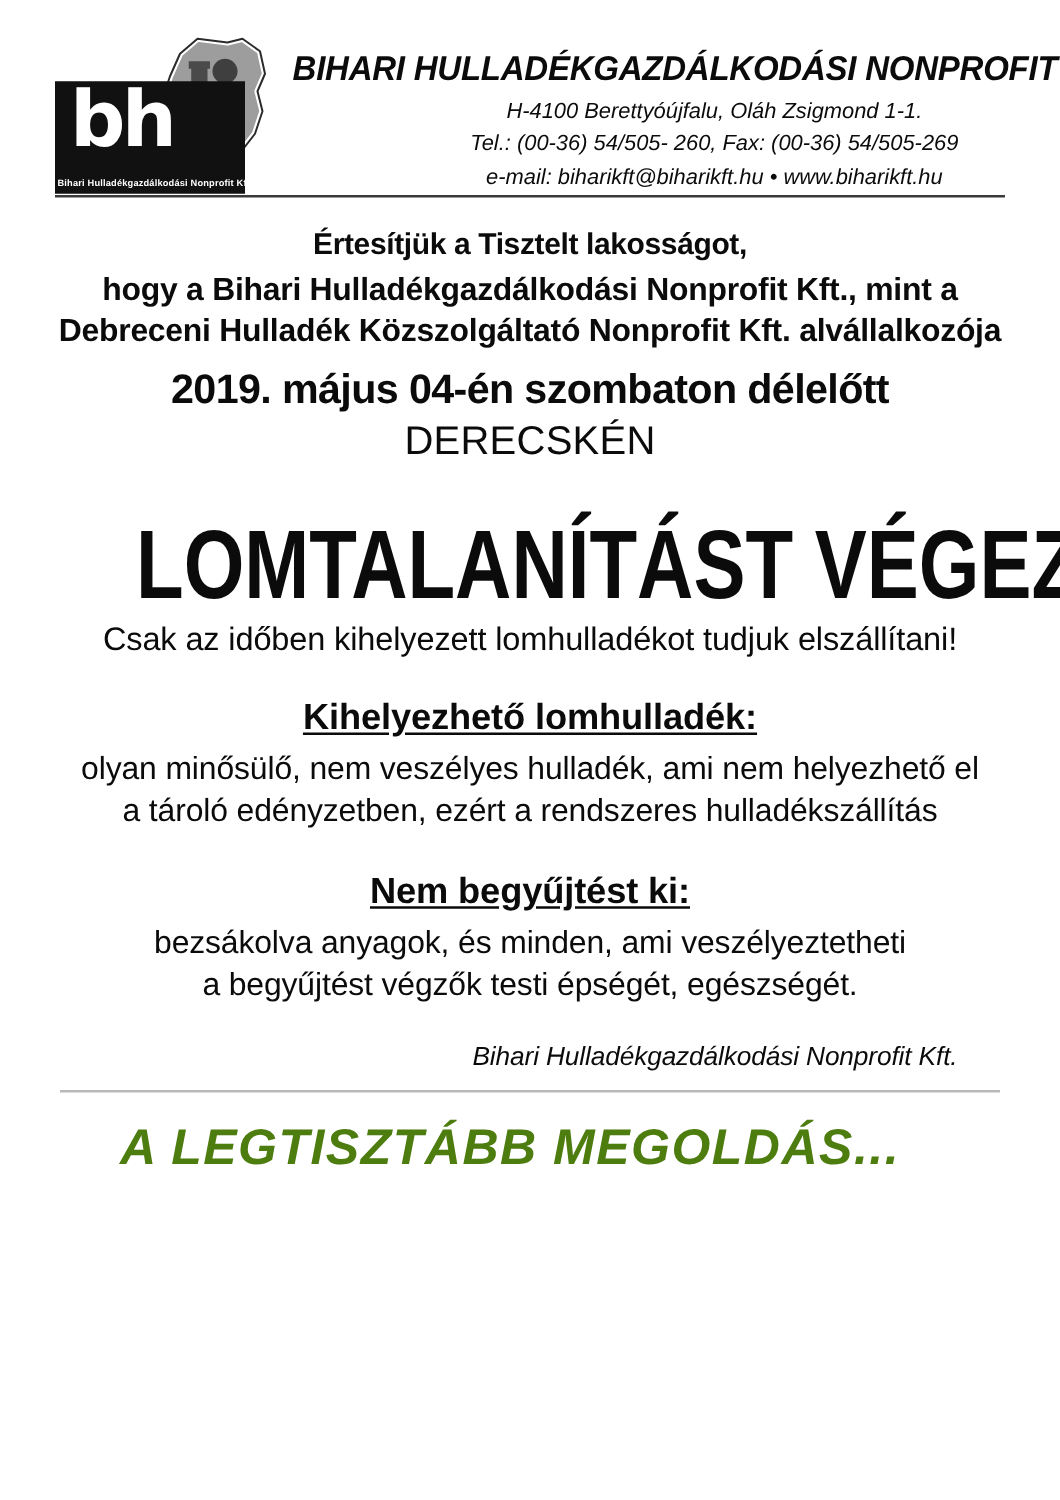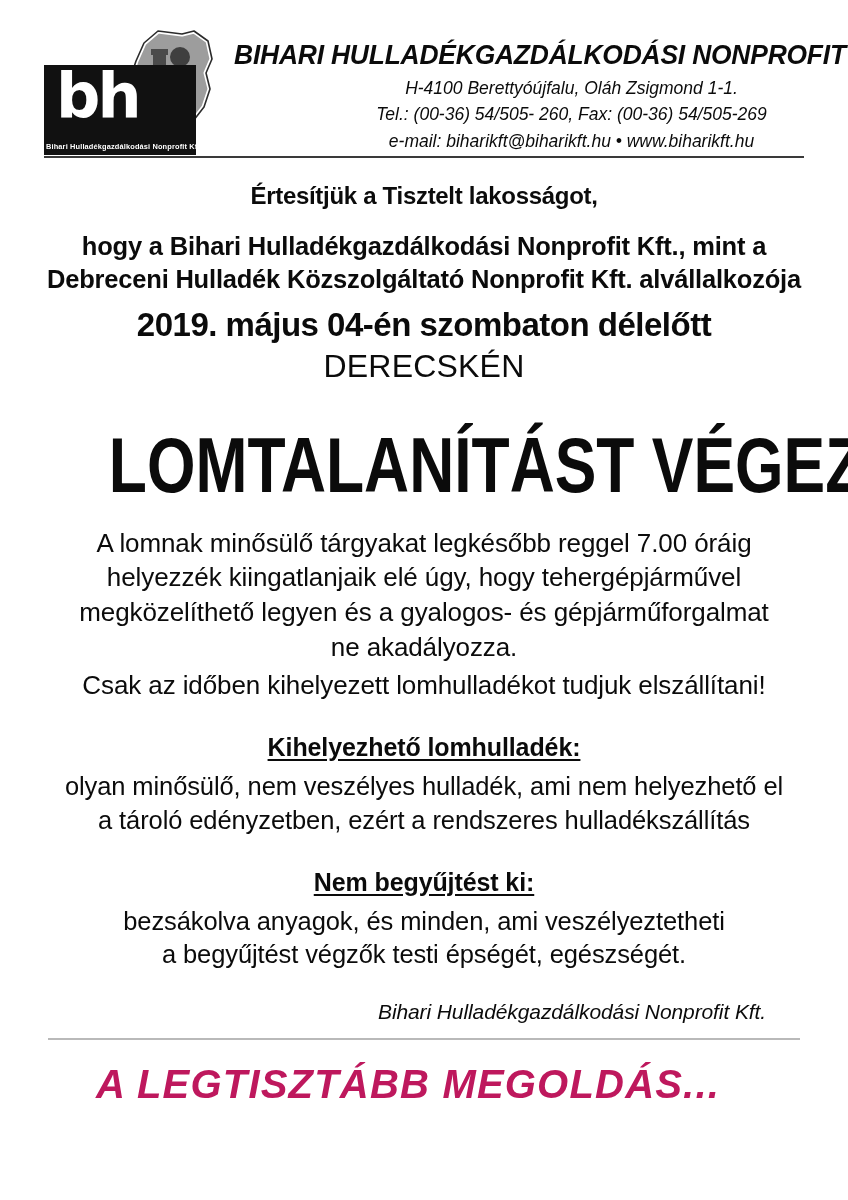--- a/index.html
+++ b/index.html
@@ -137,21 +137,21 @@
   }
   .notice-line1 .tail { font-weight: 700; }
 
   .notice-line2,
   .notice-line3 {
     font-weight: 700;
     font-size: 25.5px;
     line-height: 1.30;
     letter-spacing: -0.2px;
   }
-  .notice-line2 { margin-top: 20px; }
+  .notice-line2 { margin-top: 6px; }
 
   .notice-date {
     font-weight: 700;
     font-size: 33px;
     line-height: 1.22;
     margin-top: 8px;
     letter-spacing: -0.5px;
   }
 
   .notice-place {
@@ -188,21 +188,21 @@
     margin-top: 4px;
     letter-spacing: -0.1px;
   }
 
   .section {
     margin-top: 30px;
   }
 
   .section-head {
     font-weight: 700;
-    font-size: 25px;
+    font-size: 29px;
     text-decoration: underline;
     text-underline-offset: 3px;
     letter-spacing: -0.1px;
     display: inline-block;
   }
 
   .section-body {
     font-size: 25.5px;
     line-height: 1.33;
     margin-top: 8px;
@@ -228,21 +228,21 @@
 
   .slogan {
     margin-top: 22px;
     padding-left: 96px;
     text-align: left;
     font-family: "Liberation Sans", sans-serif;
     font-weight: 700;
     font-style: italic;
     font-size: 40px;
     letter-spacing: 1.2px;
-    color: #be185d;
+    color: #4d7c0f;
   }
 </style>
 </head>
 <body>
 
 <div class="page">
 
   <div class="letterhead">
 
     <div class="logo-block">
@@ -286,26 +286,20 @@
     </div>
 
     <div class="notice-line2">hogy a Bihari Hulladékgazdálkodási Nonprofit Kft., mint a</div>
     <div class="notice-line3">Debreceni Hulladék Közszolgáltató Nonprofit Kft. alvállalkozója</div>
 
     <div class="notice-date">2019. május 04-én szombaton délelőtt</div>
     <div class="notice-place">DERECSKÉN</div>
 
     <div class="headline">LOMTALANÍTÁST VÉGEZ</div>
 
-    <div class="para">
-      <span class="row">A lomnak minősülő tárgyakat legkésőbb reggel 7.00 óráig</span>
-      <span class="row">helyezzék kiingatlanjaik elé úgy, hogy tehergépjárművel</span>
-      <span class="row">megközelíthető legyen és a gyalogos- és gépjárműforgalmat</span>
-      <span class="row">ne akadályozza.</span>
-    </div>
 
     <div class="para-single">Csak az időben kihelyezett lomhulladékot tudjuk elszállítani!</div>
 
     <div class="section">
       <div class="section-head">Kihelyezhető lomhulladék:</div>
       <div class="section-body">
         <span class="row">olyan minősülő, nem veszélyes hulladék, ami nem helyezhető el</span>
         <span class="row">a tároló edényzetben, ezért a rendszeres hulladékszállítás</span>
       </div>
     </div>

